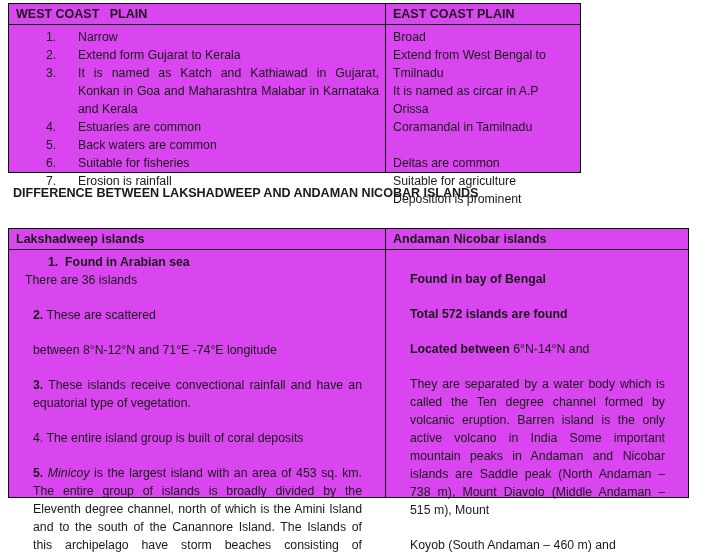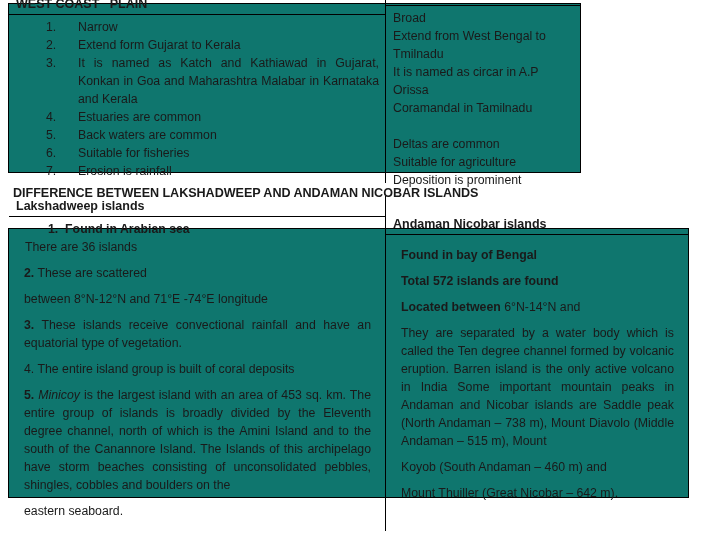--- a/index.html
+++ b/index.html
@@ -20,22 +20,21 @@
     width: 717px;
     height: 556px;
   }
 
   
   .doc-table {
     position: absolute;
     border: 1.5px solid #000;
     box-sizing: border-box;
     display: flex;
-    background: #0f766e;
-    align-items: center;
+    background: #d946ef;
   }
   .col {
     box-sizing: border-box;
     display: flex;
     flex-direction: column;
   }
   .col-left {
     border-right: 1.5px solid #000;
   }
   .hdr {
@@ -118,21 +117,21 @@
   #table-islands {
     left: 8px;
     top: 228px;
     width: 681px;
     height: 270px;
   }
   #table-islands .col-left  { width: 377px; }
   #table-islands .col-right { width: 302px; }
 
   .para {
-    margin: 8px;
+    margin: 17px;
     text-align: justify;
     text-align-last: left;
     font-size: 12.3px;
     line-height: 18px;
   }
   .para.nojust {
     text-align: left;
   }
   .b { font-weight: bold; }
   .i { font-style: italic; }

